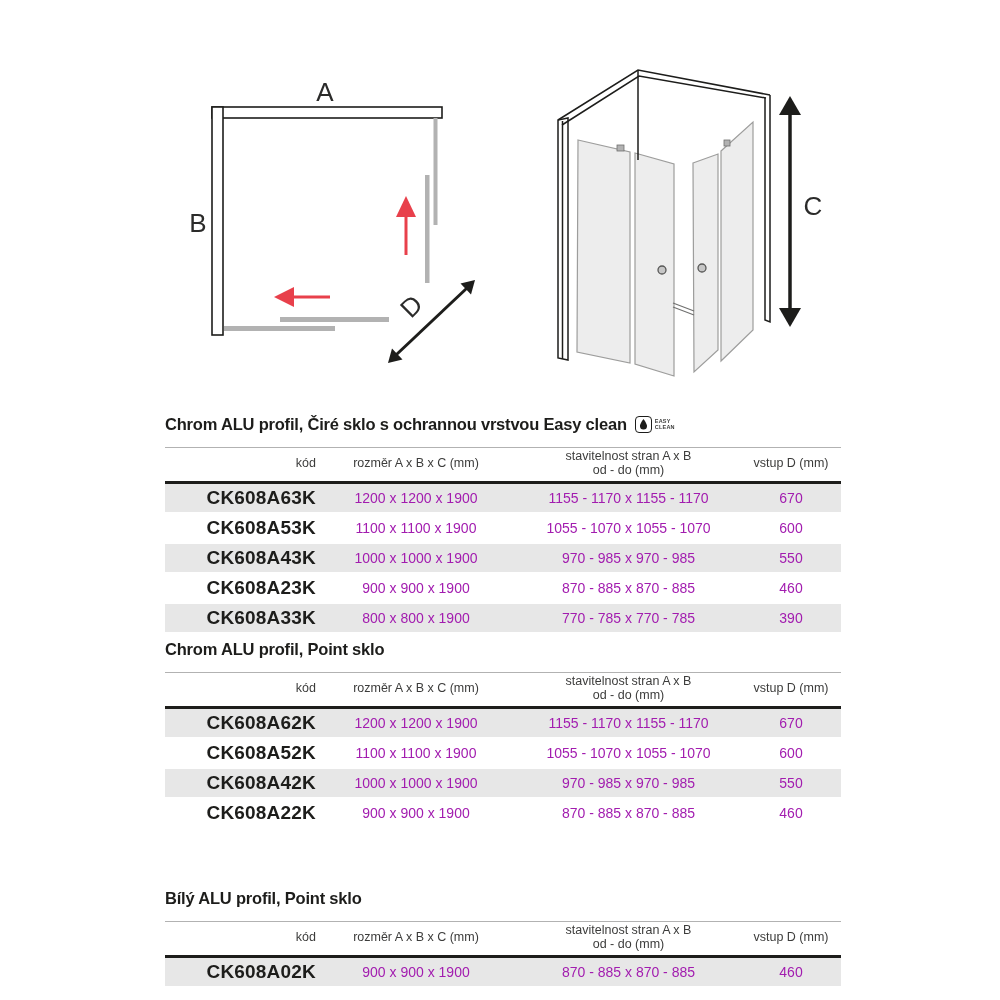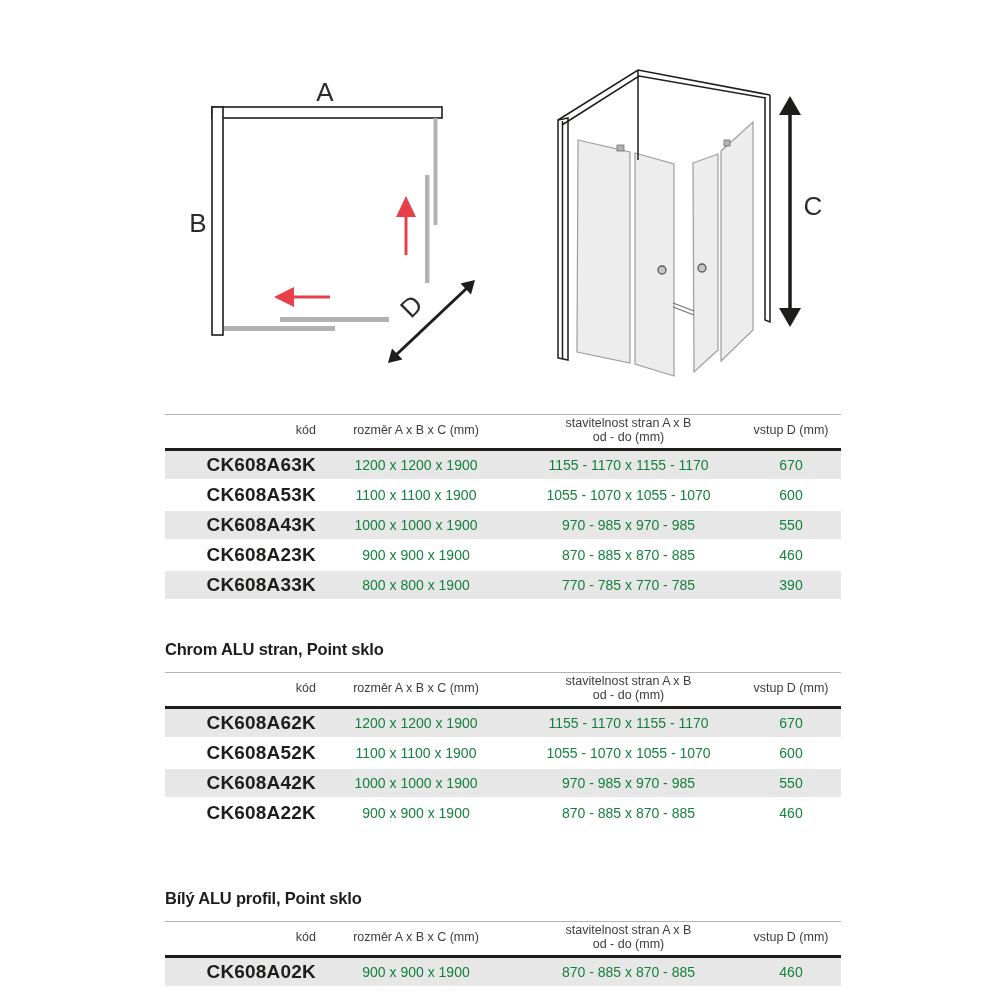--- a/index.html
+++ b/index.html
@@ -15,21 +15,21 @@
   .section{position:absolute;left:165px;width:670px;}
   .sec-title-row{display:flex;align-items:center;gap:8px;margin:0 0 13px 0;height:20px;}
   .sec-title{font-size:16.5px;font-weight:bold;letter-spacing:-0.2px;color:#1d1d1b;margin:0;line-height:20px;white-space:nowrap;}
   .badge{display:inline-flex;align-items:center;gap:3px;}
   .badge-box{width:17px;height:17px;border:1.5px solid #1d1d1b;border-radius:4px;display:inline-flex;align-items:center;justify-content:center;box-sizing:border-box;}
   .badge-text{display:inline-flex;flex-direction:column;font-size:5.5px;line-height:1.15;font-weight:bold;color:#3c3c3b;letter-spacing:.2px;}
 
   table{border-collapse:collapse;width:670px;table-layout:fixed;}
   thead th{border-top:1px solid #b2b2b2;border-bottom:3px solid #1d1d1b;font-weight:normal;
     font-size:12.5px;color:#3c3c3b;height:27px;vertical-align:middle;line-height:1.15;padding:1px 0 3px 0;text-align:center;}
-  tbody td{height:28px;font-size:14px;color:#15803d;text-align:center;vertical-align:middle;padding:0;}
+  tbody td{height:28px;font-size:14px;color:#a21caf;text-align:center;vertical-align:middle;padding:0;}
   tbody tr{border-bottom:2px solid #ffffff;}
   tbody tr:nth-child(odd){background:#e7e7e7;}
   .c-kod{width:145px;text-align:right;padding-left:6px;}
   .c-roz{width:200px;}
   .c-sta{width:225px;margin-top:16px;}
   .c-vst{width:100px;}
   td.c-kod{font-weight:bold;color:#1d1d1b;font-size:19px;letter-spacing:.2px;}
 
   .diag-label{font-size:26px;fill:#2b2b2a;font-family:"Liberation Sans",sans-serif;}
 </style>
@@ -106,20 +106,34 @@
 
     <g stroke="#1d1d1b" fill="#1d1d1b">
       <line x1="245" y1="65" x2="245" y2="268" stroke-width="3.5"></line>
       <polygon points="245,51 234,70 256,70" stroke="none"></polygon>
       <polygon points="245,282 234,263 256,263" stroke="none"></polygon>
     </g>
     <text class="diag-label" x="268" y="170" text-anchor="middle" font-size="28">C</text>
   </svg>
 
   <div class="section" style="top:414px">
+    <div class="sec-title-row">
+      <h2 class="sec-title">Chrom ALU profil, Čiré sklo s ochrannou vrstvou Easy clean</h2>
+      <span class="badge">
+        <span class="badge-box">
+          <svg width="9" height="11" viewBox="0 0 8 10">
+              <path d="M4 0 C4 0 0.8 4.2 0.8 6.4 A3.2 3.2 0 0 0 7.2 6.4 C7.2 4.2 4 0 4 0 Z" fill="#1d1d1b"></path>
+            </svg>
+        </span>
+        <span class="badge-text">
+          <span>EASY</span>
+          <span>CLEAN</span>
+        </span>
+      </span>
+    </div>
     <table>
       <thead>
         <tr>
           <th class="c-kod">kód</th>
           <th class="c-roz">rozměr A x B x C (mm)</th>
           <th class="c-sta"><span>stavitelnost stran A x B</span><br><span>od - do (mm)</span></th>
           <th class="c-vst">vstup D (mm)</th>
         </tr>
       </thead>
       <tbody>
@@ -153,21 +167,21 @@
           <td class="c-roz">800 x 800 x 1900</td>
           <td class="c-sta">770 - 785 x 770 - 785</td>
           <td class="c-vst">390</td>
         </tr>
         </tbody>
     </table>
   </div>
 
   <div class="section" style="top:639px">
     <div class="sec-title-row">
-      <h2 class="sec-title">Chrom ALU stran, Point sklo</h2>
+      <h2 class="sec-title">Chrom ALU profil, Point sklo</h2>
     </div>
     <table>
       <thead>
         <tr>
           <th class="c-kod">kód</th>
           <th class="c-roz">rozměr A x B x C (mm)</th>
           <th class="c-sta"><span>stavitelnost stran A x B</span><br><span>od - do (mm)</span></th>
           <th class="c-vst">vstup D (mm)</th>
         </tr>
       </thead>

